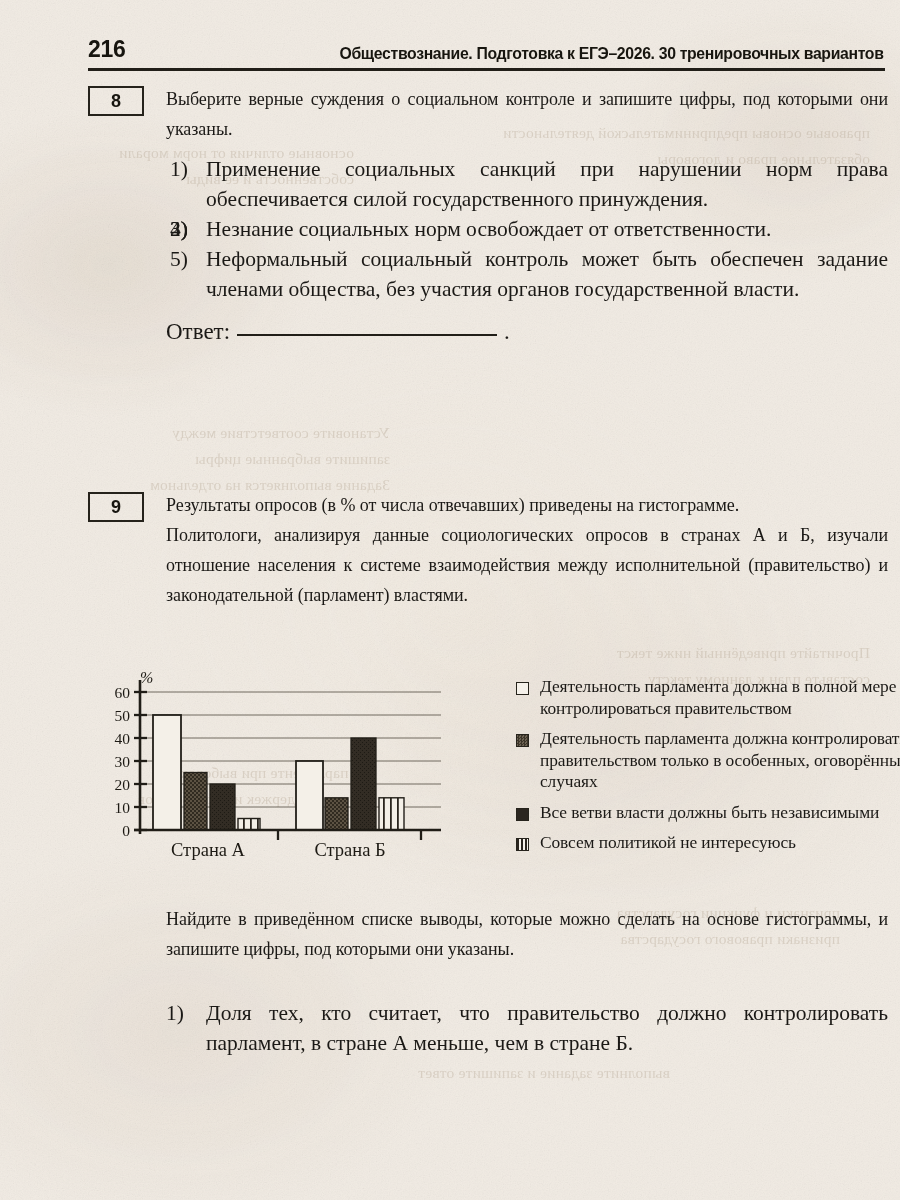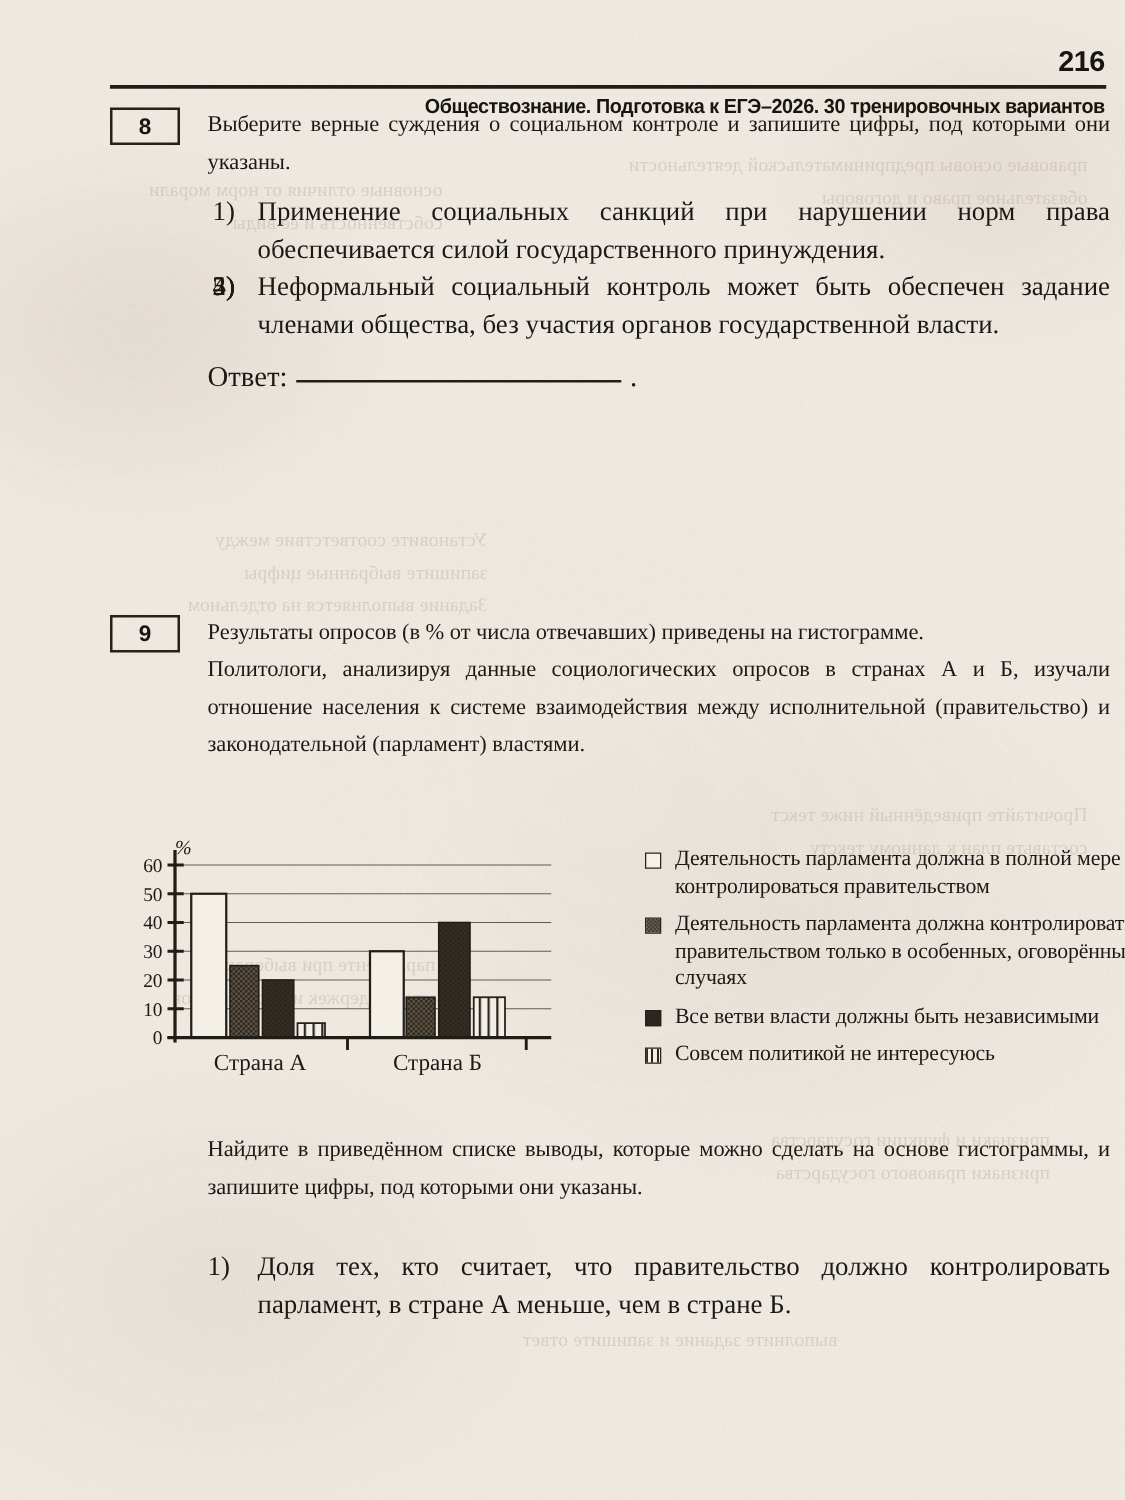--- a/index.html
+++ b/index.html
@@ -66,21 +66,20 @@
 
   
   .header {
     position: absolute;
     left: 88px;
     top: 38px;
     width: 796px;
     display: flex;
     align-items: flex-end;
     gap: 16px;
-    flex-direction: column;
   }
   .folio {
     font-family: "Liberation Sans", "DejaVu Sans", sans-serif;
     font-weight: bold;
     font-size: 23px;
     letter-spacing: -0.3px;
     color: #17150f;
     line-height: 1;
   }
   .header-title {
@@ -283,20 +282,21 @@
           <span>Применение социальных санкций при нарушении норм права обеспечивается силой государственного принуждения.</span>
         </li>
         <li>
           <span class="marker">2)</span>
         </li>
         <li>
           <span class="marker">3)</span>
         </li>
         <li>
           <span class="marker">4)</span>
+          <span>Незнание социальных норм освобождает от ответственности.</span>
         </li>
         <li>
           <span class="marker">5)</span>
           <span>Неформальный социальный контроль может быть обеспечен задание членами общества, без участия органов государственной власти.</span>
         </li>
       </ol>
       <div class="answer-line">
         <span>Ответ:</span>
         <span class="answer-rule"></span>
         <span>.</span>

